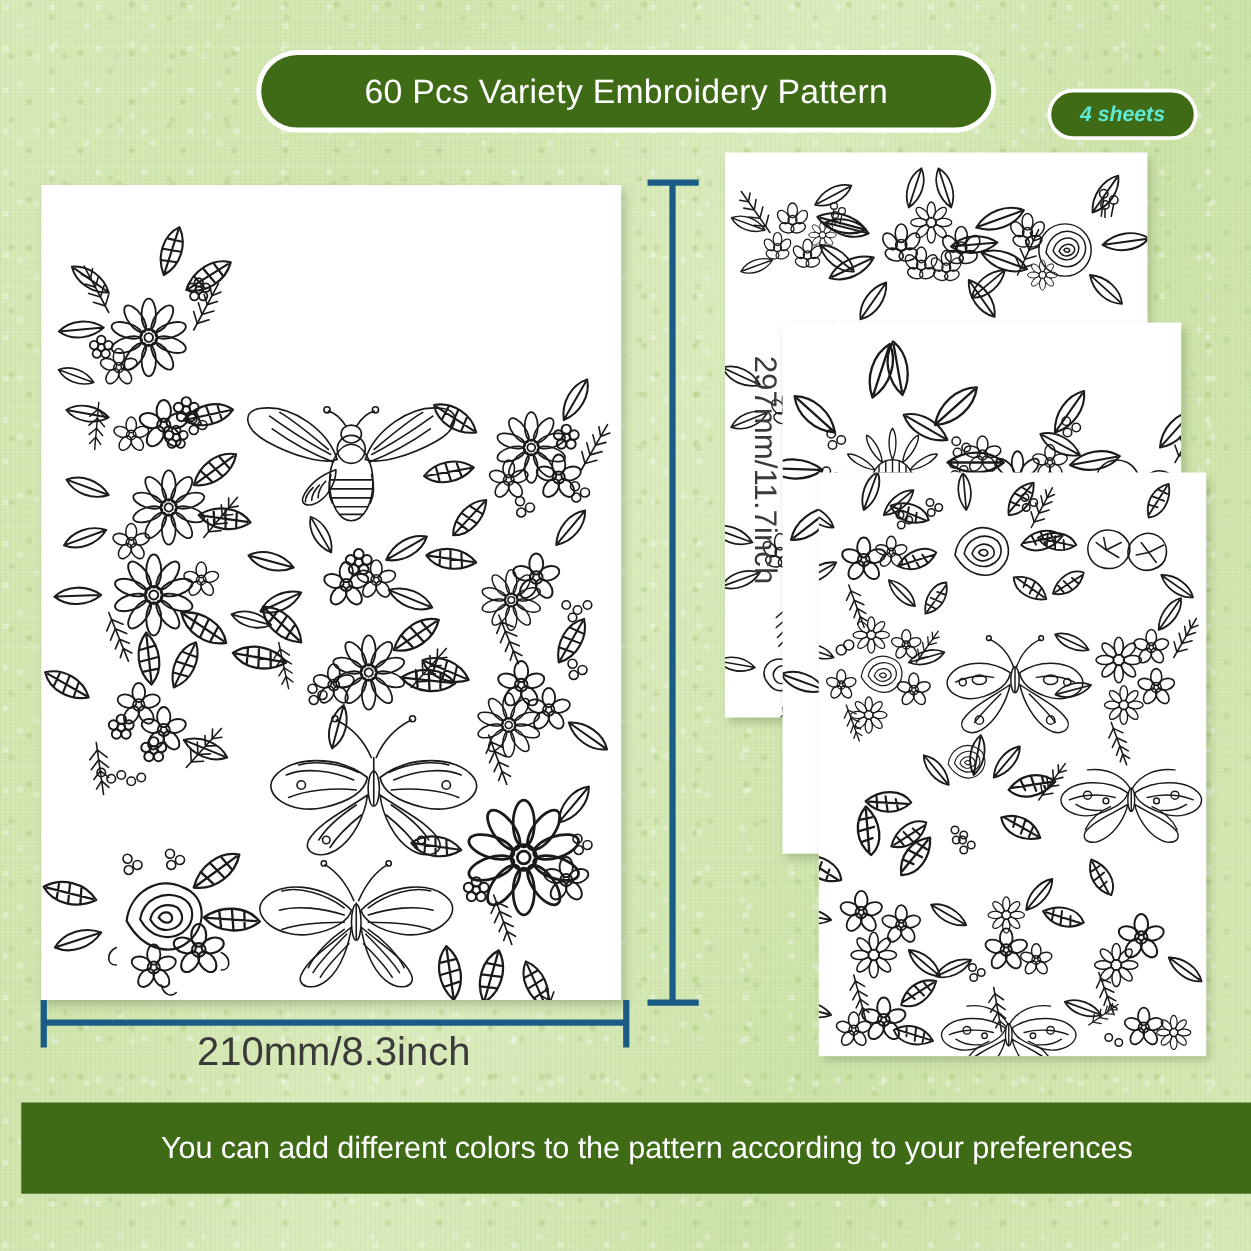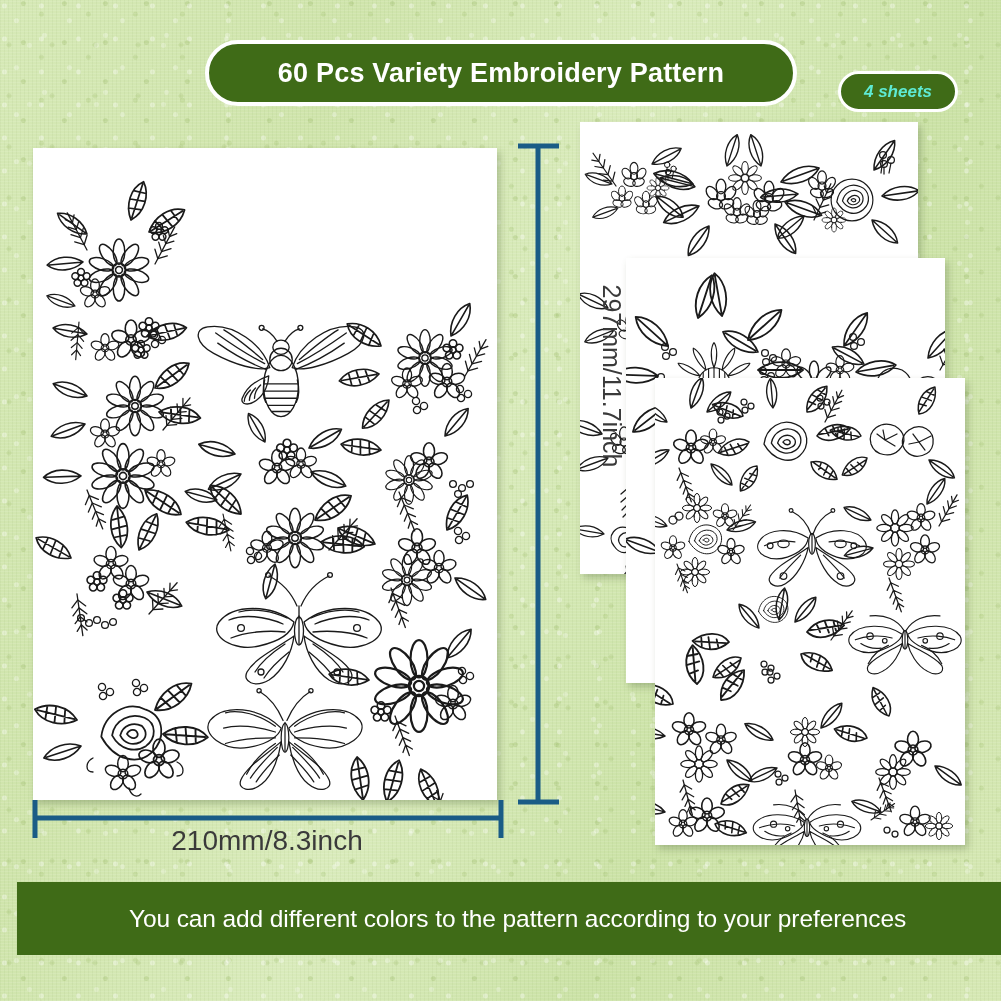--- a/index.html
+++ b/index.html
@@ -35,21 +35,21 @@
   
   #title-banner {
     position:absolute; left:205px; top:40px; width:592px; height:66px;
     background:#3f6b17;
     border:4px solid #ffffff;
     border-radius:40px;
     display:flex; align-items:center; justify-content:center;
     z-index:30;
   }
   #title-text {
-    color:#ffffff; font-size:27px; font-weight:bold; letter-spacing:.2px;
+    color:#ffffff; font-size:27px; font-weight:normal; letter-spacing:.2px;
     white-space:nowrap;
   }
 
   
   #sheets-badge {
     position:absolute; left:838px; top:71px; width:120px; height:41px;
     background:#3f6b17;
     border:3px solid #ffffff;
     border-radius:22px;
     display:flex; align-items:center; justify-content:center;
@@ -93,21 +93,21 @@
     left:492px; top:358px;
     width:240px; height:36px;
     transform:rotate(90deg); transform-origin:center center;
     display:flex; align-items:center; justify-content:center;
     color:#3a3a3a; font-size:25px; white-space:nowrap;
   }
   #dim-horizontal-label {
     position:absolute; z-index:26;
     left:25px; top:822px; width:484px; height:38px;
     display:flex; align-items:center; justify-content:center;
-    color:#3a3a3a; font-size:28px; white-space:nowrap;
+    color:#3a3a3a; font-size:32px; white-space:nowrap;
   }
 </style>
 </head>
 <body>
 
 <div id="bg-texture"></div>
 <div id="bg-grain"></div>
 
 <div class="sheet" id="sheet-back-1">
   <svg viewBox="0 0 338 452" xmlns="http://www.w3.org/2000/svg">

